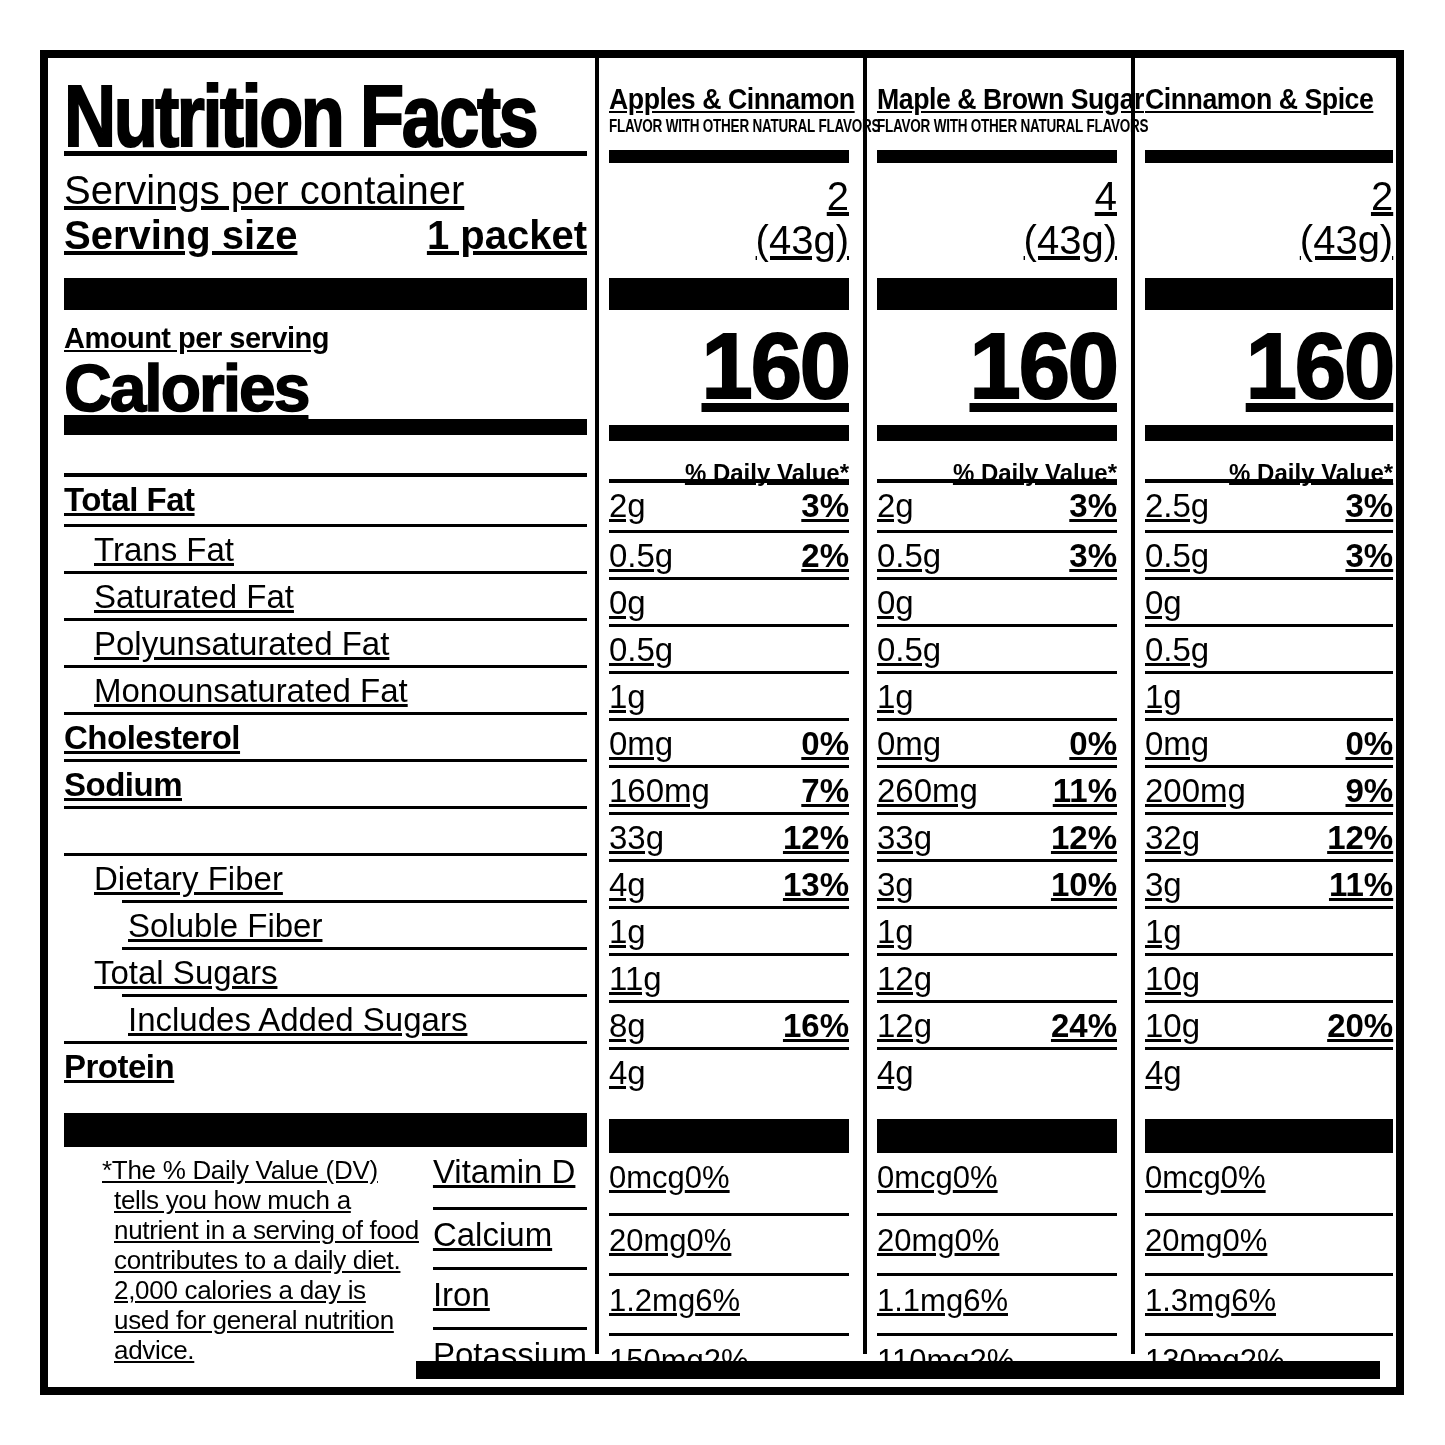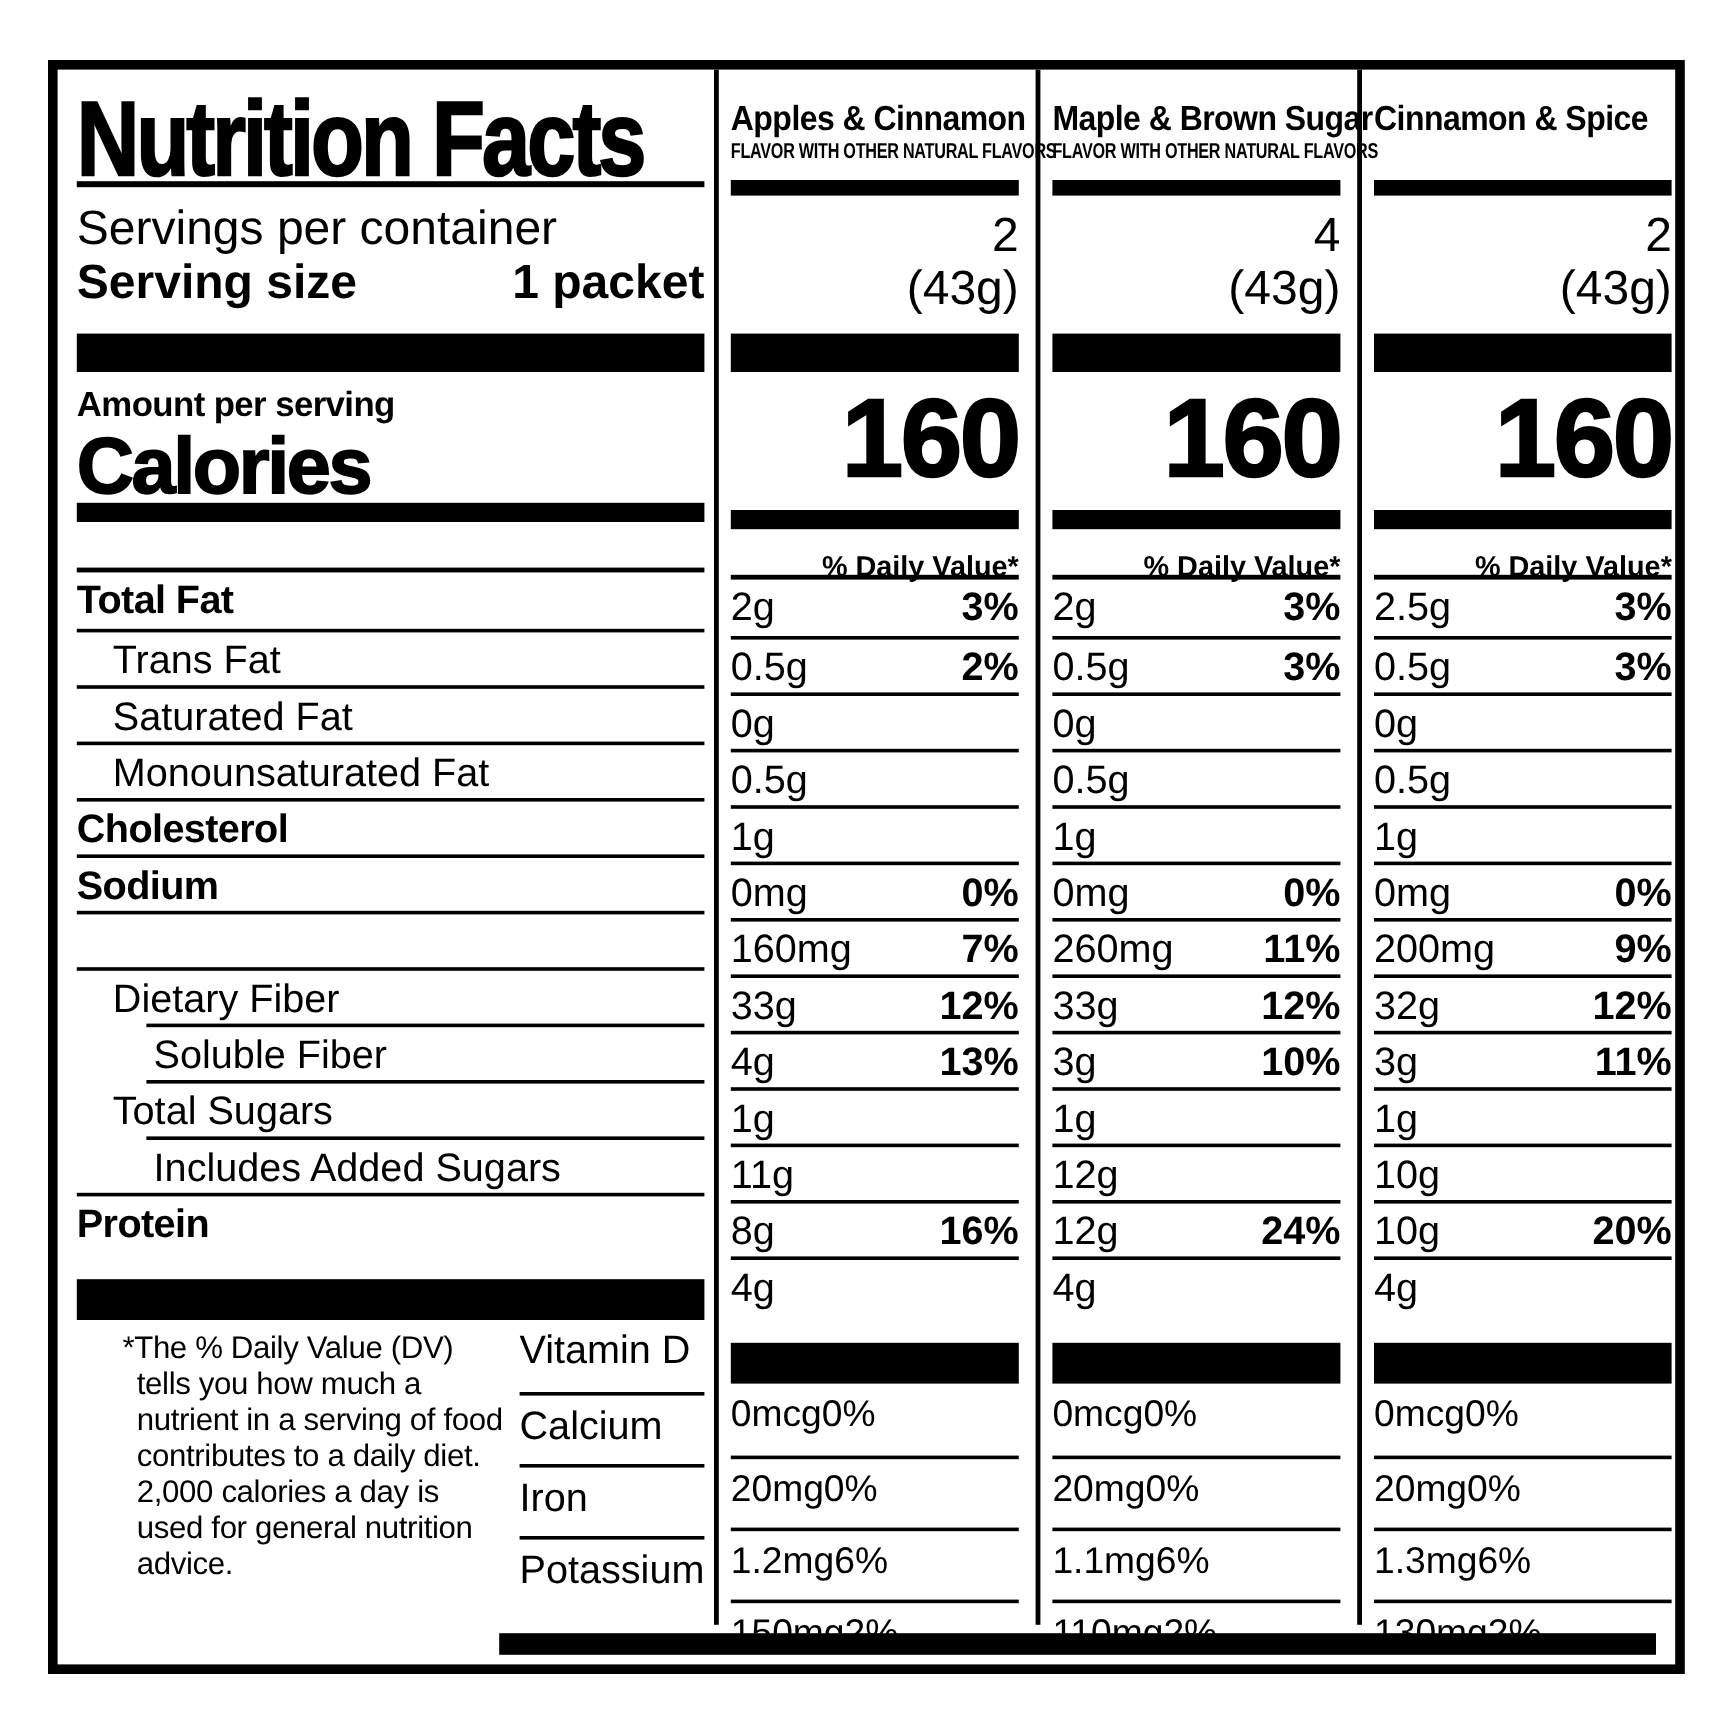--- a/index.html
+++ b/index.html
@@ -1,20 +1,20 @@
 <!DOCTYPE html>
 <html><head>
 <meta charset="utf-8">
 <style>
   * { margin:0; padding:0; box-sizing:border-box; }
   html,body { background:#fff; }
   body { font-family:"Liberation Sans","DejaVu Sans",sans-serif; color:#000; }
   .page { position:relative; width:1445px; height:1445px; background:#fff; overflow:hidden; }
   .label { position:absolute; left:40px; top:50px; width:1364px; height:1345px;
-           border:8px solid #000; background:#fff; }
+           border:8px solid #000; background:#fff;text-decoration:underline; }
   
   .divider { position:absolute; top:0; width:4px; height:1296px; background:#000; }
   .d1 { left:547px; } .d2 { left:815px; } .d3 { left:1083px; }
   
   .bottombar { position:absolute; left:368px; right:16px; bottom:8px; height:18px; background:#000; }
 
   .cols { display:grid; grid-template-columns:551px 268px 268px 1fr; width:100%; height:100%; }
   .col { position:relative; }
   .leftcol { padding:0 12px 0 16px; }
   .valcol  { padding:0 18px 0 10px; }
@@ -118,20 +118,24 @@
             <div class="nrow">
               <div class="sep"></div>
               <div class="nlab lvl1">Trans Fat</div>
             </div>
             <div class="nrow">
               <div class="sep"></div>
               <div class="nlab lvl1">Saturated Fat</div>
             </div>
             <div class="nrow">
               <div class="sep"></div>
+              <div class="nlab lvl1">Polyunsaturated Fat</div>
+            </div>
+            <div class="nrow">
+              <div class="sep"></div>
               <div class="nlab lvl1">Monounsaturated Fat</div>
             </div>
             <div class="nrow">
               <div class="sep"></div>
               <div class="nlab lvl0 b">Cholesterol</div>
             </div>
             <div class="nrow">
               <div class="sep"></div>
               <div class="nlab lvl0 b">Sodium</div>
             </div>

